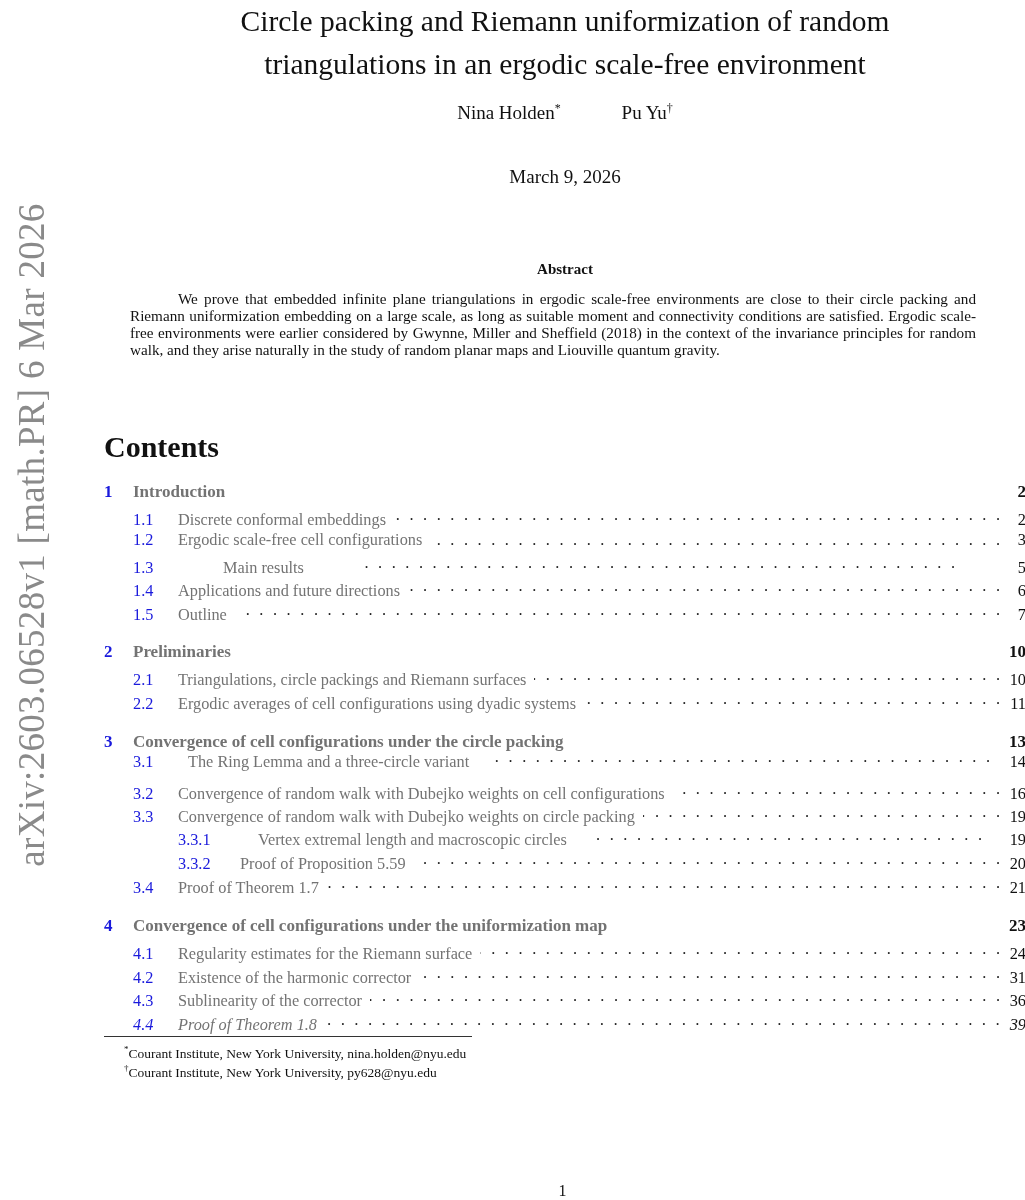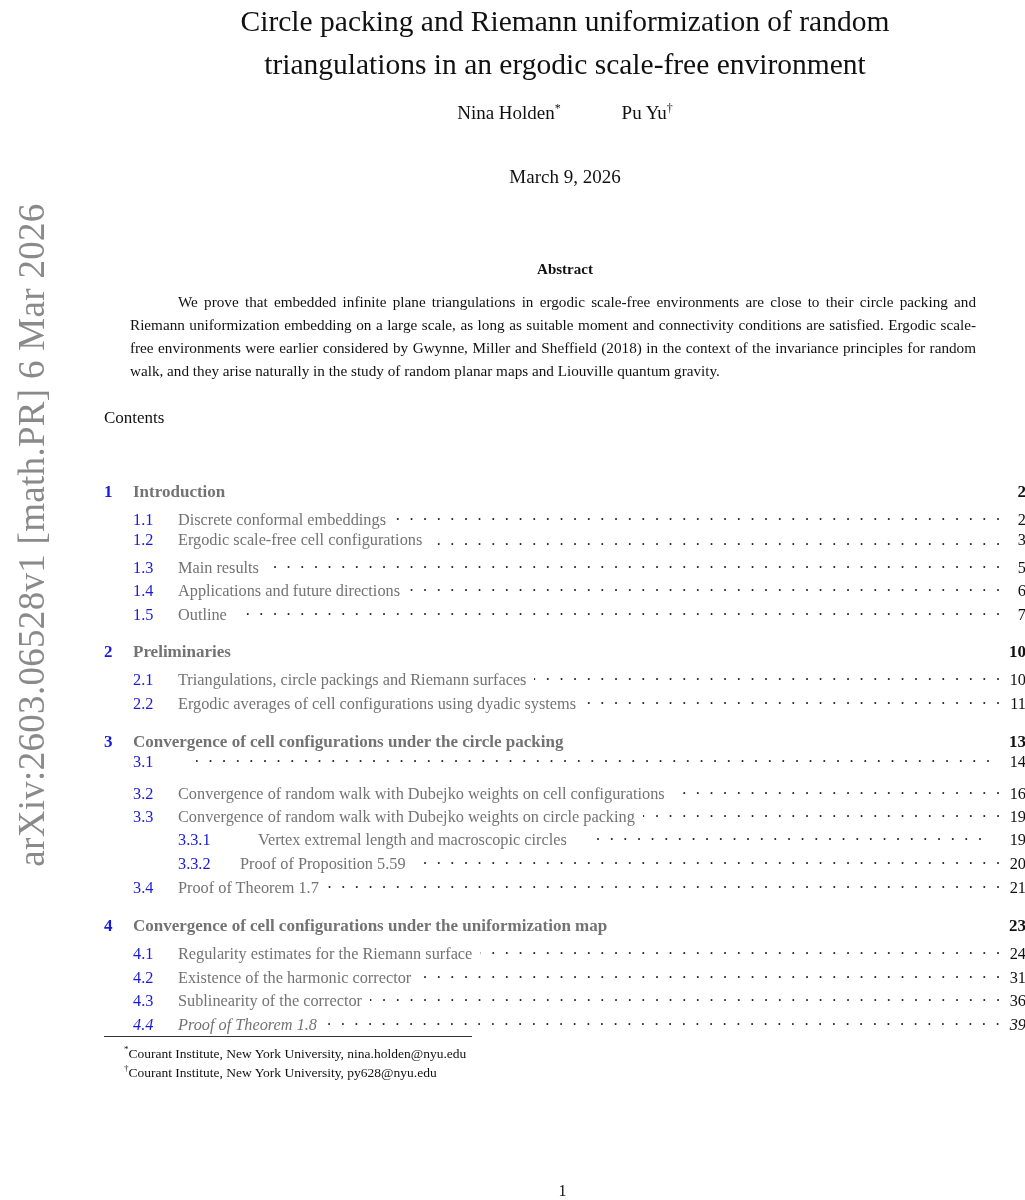--- a/index.html
+++ b/index.html
@@ -8,22 +8,22 @@
   .stamp { position:absolute; left:-330px; top:515px; width:720px; height:40px;
            transform:rotate(-90deg); transform-origin:center center;
            font-size:37px; color:#8a8a8a; text-align:center; white-space:nowrap; letter-spacing:0.3px; }
   .title { position:absolute; left:100px; width:930px; top:0px; text-align:center;
            font-size:29.5px; line-height:43px; }
   .authors { position:absolute; left:100px; width:930px; top:101px; text-align:center; font-size:19px; }
   .authors span.a { display:inline-block; margin:0 28px; }
   .authors sup { font-size:12px; }
   .date { position:absolute; left:100px; width:930px; top:166px; text-align:center; font-size:19px; }
   .abs-h { position:absolute; left:100px; width:930px; top:261px; text-align:center; font-size:15px; font-weight:bold; }
-  .abs { position:absolute; left:130px; width:846px; top:290px; font-size:15.2px; line-height:23px; text-align:justify; text-indent:48px; }
-  .contents-h { position:absolute; left:104px; top:408px; font-size:17px; font-weight:normal; }
+  .abs { position:absolute; left:130px; width:846px; top:290px; font-size:15.2px; line-height:17px; text-align:justify; text-indent:48px; }
+  .contents-h { position:absolute; left:104px; top:430px; font-size:30px; font-weight:bold; }
   .toc { position:absolute; left:104px; top:482px; width:922px; }
   .row { position:absolute; left:0; width:922px; height:22px; display:flex; align-items:baseline; font-size:16.3px; white-space:nowrap; }
   .row .num { color:#1a1adc; }
   .row .lbl { color:#737373; }
   .row.sec { font-weight:bold; font-size:17px; }
   .row.sec .num { width:29px; }
   .row.sub .num { margin-left:29px; width:45px; }
   .row.subsub .num { margin-left:74px; width:62px; }
   .row .dots { flex:1; overflow:hidden; color:#222; margin:0 8px 0 8px; letter-spacing:0; }
   .row .dots::before { content:". . . . . . . . . . . . . . . . . . . . . . . . . . . . . . . . . . . . . . . . . . . . . . . . . . . . . . . . . . . . . . . . . . . . . . . . . . . . . . . . . . . . . . . . . . . . . . . . . . . . . . . . . . . . . . . . . . . . . . . . . . . . . . . . . ."; word-spacing:5.5px; float:right; }
@@ -68,21 +68,21 @@
       <span class="lbl">Discrete conformal embeddings</span>
       <span class="dots"></span>
       <span class="pg">2</span>
     </div>
     <div class="row sub" style="top: 47px; align-items: center;">
       <span class="num">1.2</span>
       <span class="lbl">Ergodic scale-free cell configurations</span>
       <span class="dots"></span>
       <span class="pg">3</span>
     </div>
-    <div class="row sub" style="top: 71px;">
+    <div class="row sub" style="top: 71px; gap: 45px;">
       <span class="num">1.3</span>
       <span class="lbl">Main results</span>
       <span class="dots"></span>
       <span class="pg">5</span>
     </div>
     <div class="row sub" style="top: 94px;">
       <span class="num">1.4</span>
       <span class="lbl">Applications and future directions</span>
       <span class="dots"></span>
       <span class="pg">6</span>
@@ -112,20 +112,21 @@
       <span class="pg">11</span>
     </div>
     <div class="row sec" style="top: 250px;">
       <span class="num">3</span>
       <span class="lbl">Convergence of cell configurations under the circle packing</span>
       <span class="dots"></span>
       <span class="pg">13</span>
     </div>
     <div class="row sub" style="top: 265px; gap: 10px;">
       <span class="num">3.1</span>
+      <span class="lbl">The Ring Lemma and a three-circle variant</span>
       <span class="dots"></span>
       <span class="pg">14</span>
     </div>
     <div class="row sub" style="top: 297px;">
       <span class="num">3.2</span>
       <span class="lbl">Convergence of random walk with Dubejko weights on cell configurations</span>
       <span class="dots"></span>
       <span class="pg">16</span>
     </div>
     <div class="row sub" style="top: 320px;">

